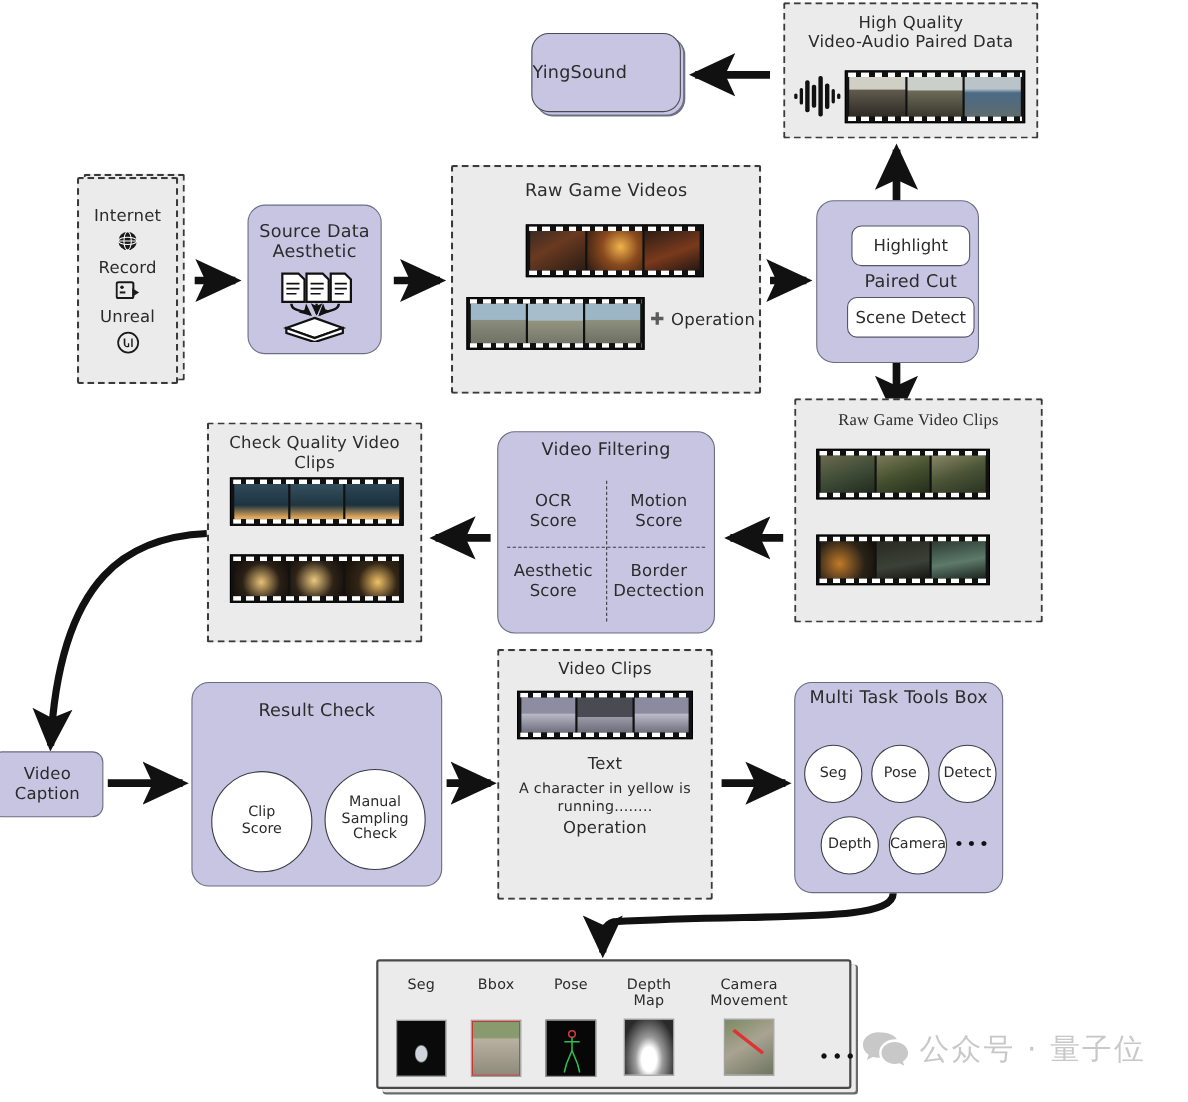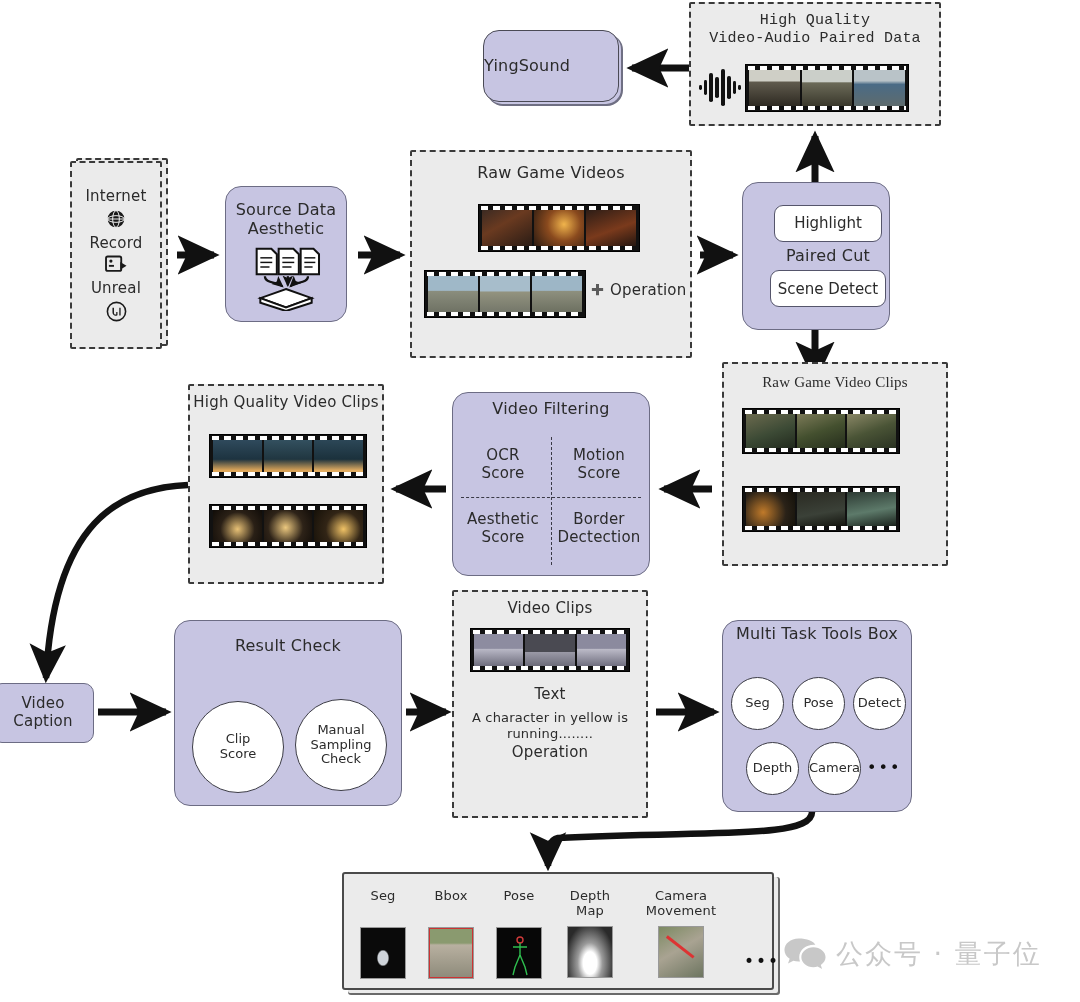--- a/index.html
+++ b/index.html
@@ -213,21 +213,21 @@
     </div>
 
     <div style="position:absolute; left:178px; top:130px; display:flex; align-items:center; gap:5px;">
       <svg width="15" height="15" viewBox="0 0 16 16">
         <path d="M6.4 1 h3.2 v4.4 H14 v3.2 H9.6 V13 H6.4 V8.6 H2 V5.4 h4.4 z" fill="#5b5b5b"></path>
       </svg>
       <span class="label sm">Operation</span>
     </div>
   </div>
 
-  <div class="node dashbox" style="left:689px; top:2px; width:252px; height:124px;font-family:Liberation Mono, monospace;">
+  <div class="node dashbox" style="left:712px; top:2px; width:232px; height:124px;">
     <div class="label sm" style="margin-top:8px;">High Quality</div>
     <div class="label sm">Video-Audio Paired Data</div>
 
     <svg width="48" height="40" viewBox="0 0 48 40" style="position:absolute; left:7px; top:63px;">
       <g fill="#111">
         <rect x="1" y="18" width="3" height="5" rx="1.4"></rect>
         <rect x="6" y="13" width="3" height="15" rx="1.4"></rect>
         <rect x="11" y="6" width="4" height="29" rx="1.8"></rect>
         <rect x="17" y="10" width="4" height="21" rx="1.8"></rect>
         <rect x="23" y="2" width="4" height="37" rx="1.8"></rect>
@@ -289,21 +289,21 @@
       <div>Aesthetic</div>
       <div>Score</div>
     </div>
     <div style="position:absolute; right:0px; top:118px; width:100px;" class="label sm">
       <div>Border</div>
       <div>Dectection</div>
     </div>
   </div>
 
   <div class="node dashbox" style="left:188px; top:384px; width:196px; height:200px;">
-    <div class="label sm" style="margin-top:8px;">High Quality Video Clips</div>
+    <div class="label sm" style="margin-top:8px;">Check Quality Video Clips</div>
     <div class="film" style="position:absolute; left:19px; top:48px; width:158px; height:44px;">
       <div class="frame" style="background:linear-gradient(180deg,#2f4a5c,#1d3340 60%,#e0a85a 95%);"></div>
       <div class="frame" style="background:linear-gradient(180deg,#33505f,#203640 60%,#d8a257 95%);"></div>
       <div class="frame" style="background:linear-gradient(180deg,#2c4757,#1b313c 60%,#e2ad62 95%);"></div>
     </div>
     <div class="film" style="position:absolute; left:19px; top:118px; width:158px; height:44px;">
       <div class="frame" style="background:radial-gradient(circle at 50% 60%,#e8c176,#2a2016 55%,#100c08);"></div>
       <div class="frame" style="background:radial-gradient(circle at 45% 55%,#ecc87f,#2e2318 55%,#120d09);"></div>
       <div class="frame" style="background:radial-gradient(circle at 60% 60%,#f0c266,#322516 50%,#151008);"></div>
     </div>

